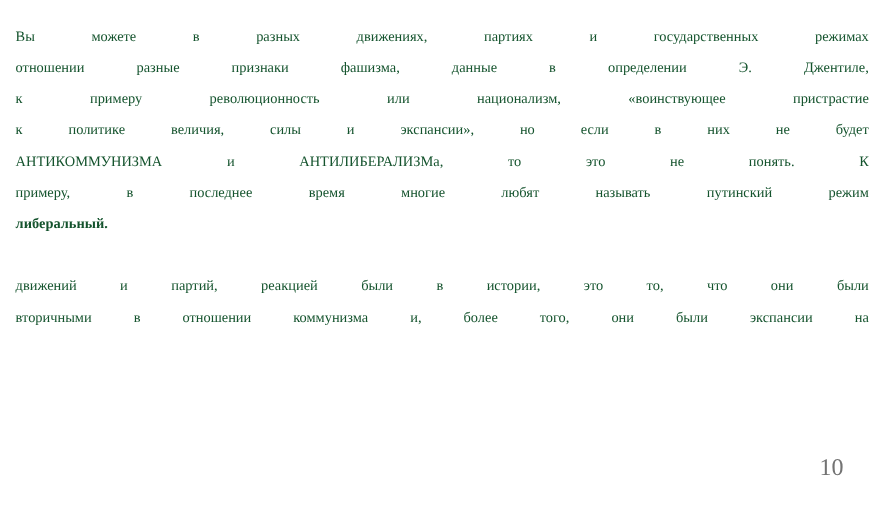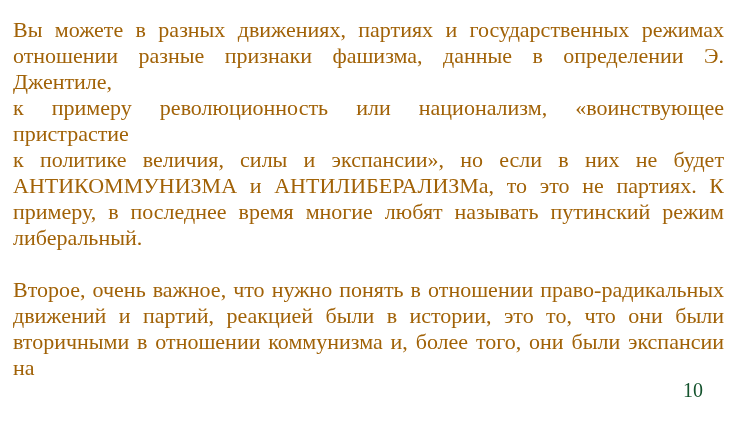--- a/index.html
+++ b/index.html
@@ -23,54 +23,54 @@
   .text-block {
     position: absolute;
     left: 13px;
     right: 11px;
     top: 17px;
   }
   .paragraph {
     margin: 0 0 26px 0;
   }
   .line {
-    font-size: 22px;
+    font-size: 12px;
     line-height: 26px;
-    color: #a16207;
+    color: #14532d;
     text-align: justify;
     text-align-last: justify;
     -moz-text-align-last: justify;
   }
   .line.line-end {
     text-align-last: left;
+    font-weight: bold;
     -moz-text-align-last: left;
   }
   .page-number {
     position: absolute;
     top: 377px;
     right: 32px;
     font-size: 20px;
     line-height: 26px;
-    color: #14532d;
+    color: #737373;
   }
 </style>
 </head>
 <body>
 
 <main class="page">
   <div class="text-block">
       <div class="paragraph">
         <div class="line">Вы можете в разных движениях, партиях и государственных режимах</div>
         <div class="line">отношении разные признаки фашизма, данные в определении Э. Джентиле,</div>
         <div class="line">к примеру революционность или национализм, «воинствующее пристрастие</div>
         <div class="line">к политике величия, силы и экспансии», но если в них не будет</div>
-        <div class="line">АНТИКОММУНИЗМА и АНТИЛИБЕРАЛИЗМа, то это не партиях. К</div>
+        <div class="line">АНТИКОММУНИЗМА и АНТИЛИБЕРАЛИЗМа, то это не понять. К</div>
         <div class="line">примеру, в последнее время многие любят называть путинский режим</div>
         <div class="line line-end">либеральный.</div>
       </div>
       <div class="paragraph">
-        <div class="line">Второе, очень важное, что нужно понять в отношении право-радикальных</div>
         <div class="line">движений и партий, реакцией были в истории, это то, что они были</div>
         <div class="line">вторичными в отношении коммунизма и, более того, они были экспансии на</div>
       </div>
     </div>
   <div class="page-number">10</div>
 </main>
 
 </body></html>

